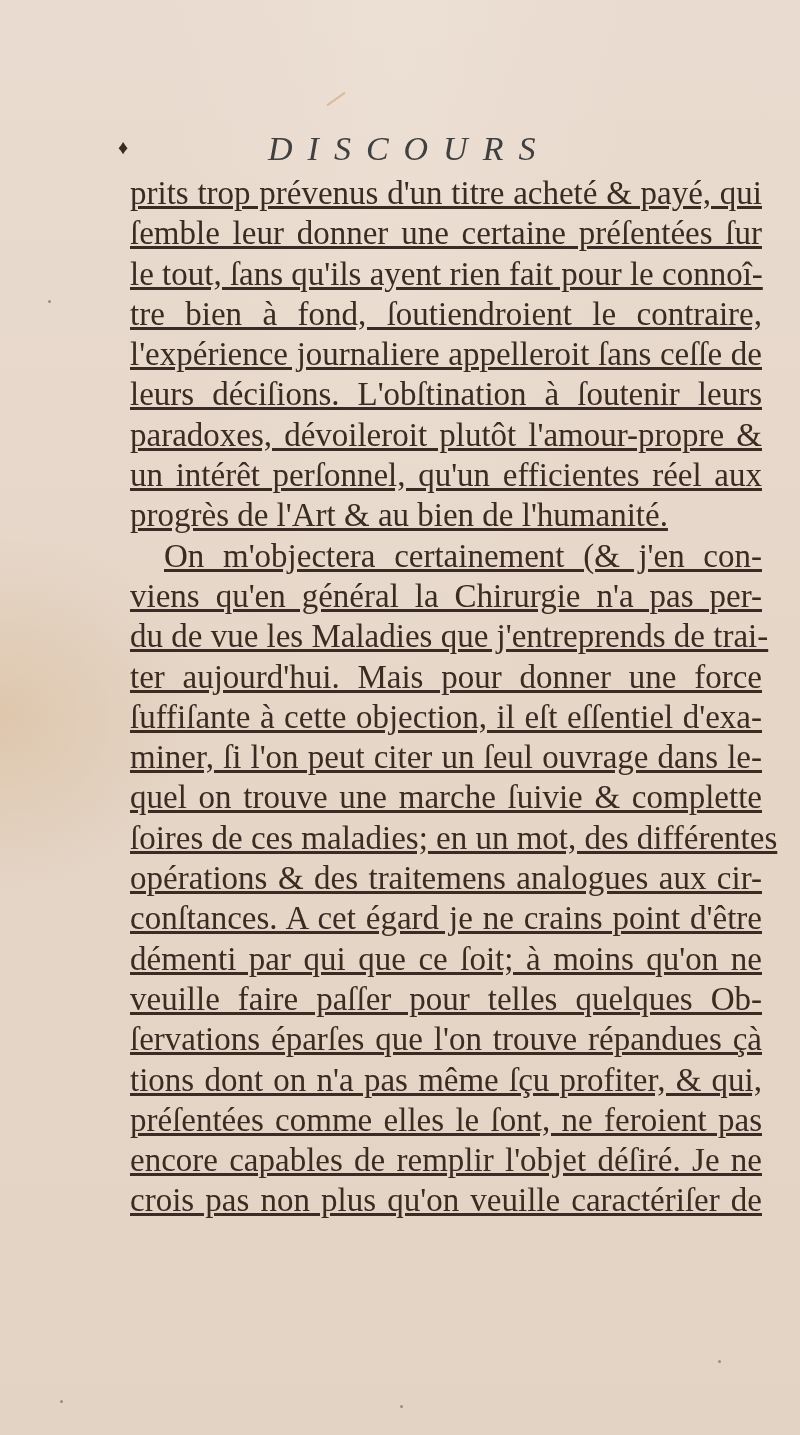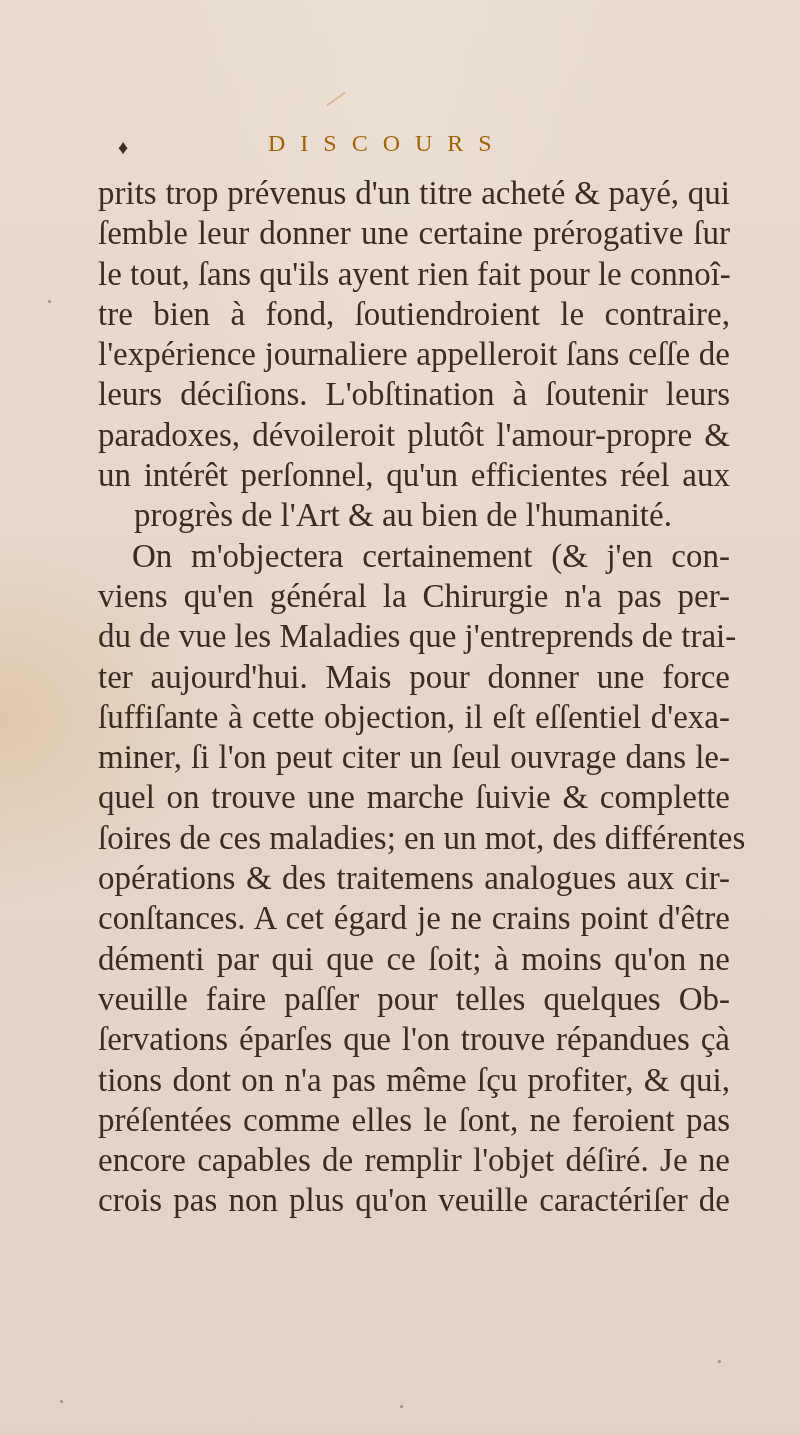--- a/index.html
+++ b/index.html
@@ -37,43 +37,44 @@
       position: absolute;
       left: 118px;
       top: 6px;
       font-size: 20px;
       color: #3b2b22;
     }
     .header-title {
       position: absolute;
       left: 268px;
       top: 0;
-      font-size: 24px;
+      font-style: italic;
+      font-size: 34px;
       letter-spacing: 15px;
-      color: #a16207;
+      color: #404040;
     }
     .body-text {
       position: absolute;
-      left: 98px;
+      left: 130px;
       top: 173px;
       width: 632px;
+      text-decoration: underline;
     }
     .line {
       display: block;
       height: 40.3px;
       line-height: 40.3px;
       font-size: 33px;
       white-space: nowrap;
       text-align: justify;
       text-align-last: justify;
       color: #3a2b23;
     }
     .line.last-para {
       text-align-last: left;
-      margin-left: 36px;
     }
     .line.indent {
       padding-left: 34px;
     }
     .speck {
       position: absolute;
       width: 3px;
       height: 3px;
       border-radius: 50%;
       background: rgba(90,70,55,0.5);
@@ -97,21 +98,21 @@
   <span class="speck" style="left:400px;top:1405px;"></span>
   <span class="stain" style="left:325px;top:98px;"></span>
 
   <div class="running-head">
     <span class="page-marker">♦</span>
     <span class="header-title">DISCOURS</span>
   </div>
 
   <div class="body-text">
     <span class="line">prits trop prévenus d'un titre acheté &amp; payé, qui</span>
-    <span class="line">ſemble leur donner une certaine prérogative ſur</span>
+    <span class="line">ſemble leur donner une certaine préſentées ſur</span>
     <span class="line">le tout, ſans qu'ils ayent rien fait pour le connoî-</span>
     <span class="line">tre bien à fond, ſoutiendroient le contraire,</span>
     <span class="line">l'expérience journaliere appelleroit ſans ceſſe de</span>
     <span class="line">leurs déciſions. L'obſtination à ſoutenir leurs</span>
     <span class="line">paradoxes, dévoileroit plutôt l'amour-propre &amp;</span>
     <span class="line">un intérêt perſonnel, qu'un efficientes réel aux</span>
     <span class="line last-para">progrès de l'Art &amp; au bien de l'humanité.</span>
     <span class="line indent">On m'objectera certainement (&amp; j'en con-</span>
     <span class="line">viens qu'en général la Chirurgie n'a pas per-</span>
     <span class="line">du de vue les Maladies que j'entreprends de trai-</span>

